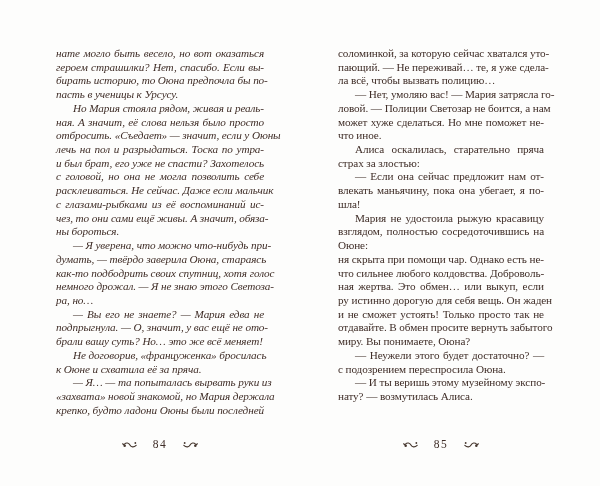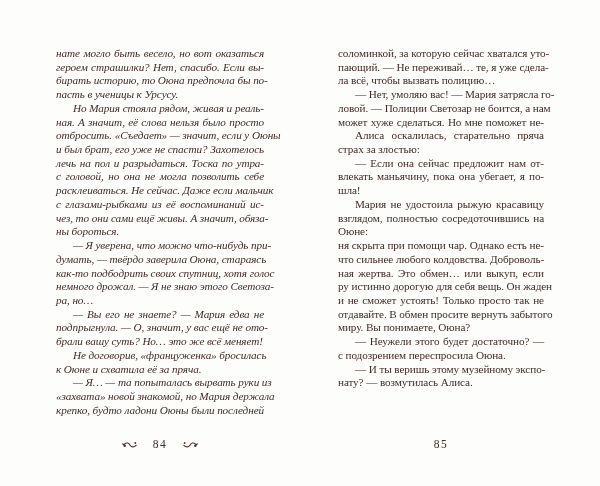--- a/index.html
+++ b/index.html
@@ -22,40 +22,40 @@
     text-align:justify;
     text-align-last:justify;
   }
   .line.end{text-align-last:left;}
   .line.indent{padding-left:17px;}
   .footer{
     position:absolute;top:436px;height:16px;
     display:flex;align-items:center;justify-content:center;gap:16px;
   }
   .footer.left{left:56px;width:208px;}
-  .footer.right{left:338px;width:206px;flex-direction:column;}
+  .footer.right{left:338px;width:206px;}
   .pagenum{font-size:11.5px;letter-spacing:1.5px;color:var(--ink,#3f2d27);}
   .flourish{width:15px;height:9px;display:block;color:var(--orn,#46372e);}
   .flourish.flip{transform:scaleX(-1);}
 </style>
 </head>
 <body>
 
 <div class="canvas" style="--bg: #fdfdfc; --ink: #3f2d27; --orn: #46372e;">
 
   <div class="text-col left" id="left-lines">
       <div class="line">нате могло быть весело, но вот оказаться</div>
       <div class="line">героем страшилки? Нет, спасибо. Если вы-</div>
       <div class="line">бирать историю, то Оюна предпочла бы по-</div>
       <div class="line end">пасть в ученицы к Урсусу.</div>
       <div class="line indent">Но Мария стояла рядом, живая и реаль-</div>
       <div class="line">ная. А значит, её слова нельзя было просто</div>
       <div class="line">отбросить. «Съедает» — значит, если у Оюны</div>
+      <div class="line">лечь на пол и разрыдаться. Тоска по утра-</div>
       <div class="line">и был брат, его уже не спасти? Захотелось</div>
-      <div class="line">лечь на пол и разрыдаться. Тоска по утра-</div>
       <div class="line">с головой, но она не могла позволить себе</div>
       <div class="line">расклеиваться. Не сейчас. Даже если мальчик</div>
       <div class="line">с глазами-рыбками из её воспоминаний ис-</div>
       <div class="line">чез, то они сами ещё живы. А значит, обяза-</div>
       <div class="line end">ны бороться.</div>
       <div class="line indent">— Я уверена, что можно что-нибудь при-</div>
       <div class="line">думать, — твёрдо заверила Оюна, стараясь</div>
       <div class="line">как-то подбодрить своих спутниц, хотя голос</div>
       <div class="line">немного дрожал. — Я не знаю этого Светоза-</div>
       <div class="line end">ра, но…</div>
@@ -69,20 +69,21 @@
       <div class="line">крепко, будто ладони Оюны были последней</div>
     </div>
 
   <div class="text-col right" id="right-lines">
       <div class="line">соломинкой, за которую сейчас хватался уто-</div>
       <div class="line">пающий. — Не переживай… те, я уже сдела-</div>
       <div class="line end">ла всё, чтобы вызвать полицию…</div>
       <div class="line indent">— Нет, умоляю вас! — Мария затрясла го-</div>
       <div class="line">ловой. — Полиции Светозар не боится, а нам</div>
       <div class="line">может хуже сделаться. Но мне поможет не-</div>
+      <div class="line end">что иное.</div>
       <div class="line indent">Алиса оскалилась, старательно пряча</div>
       <div class="line end">страх за злостью:</div>
       <div class="line indent">— Если она сейчас предложит нам от-</div>
       <div class="line">влекать маньячину, пока она убегает, я по-</div>
       <div class="line end">шла!</div>
       <div class="line indent">Мария не удостоила рыжую красавицу</div>
       <div class="line">взглядом, полностью сосредоточившись на</div>
       <div class="line end">Оюне:</div>
       <div class="line">ня скрыта при помощи чар. Однако есть не-</div>
       <div class="line">что сильнее любого колдовства. Доброволь-</div>

